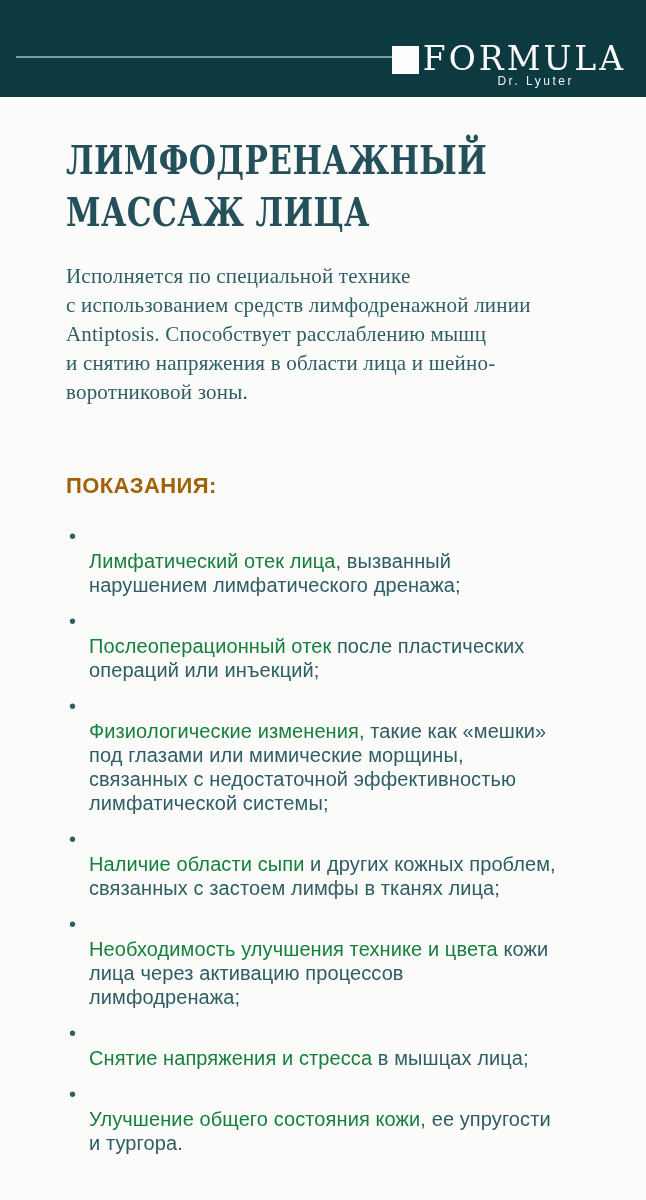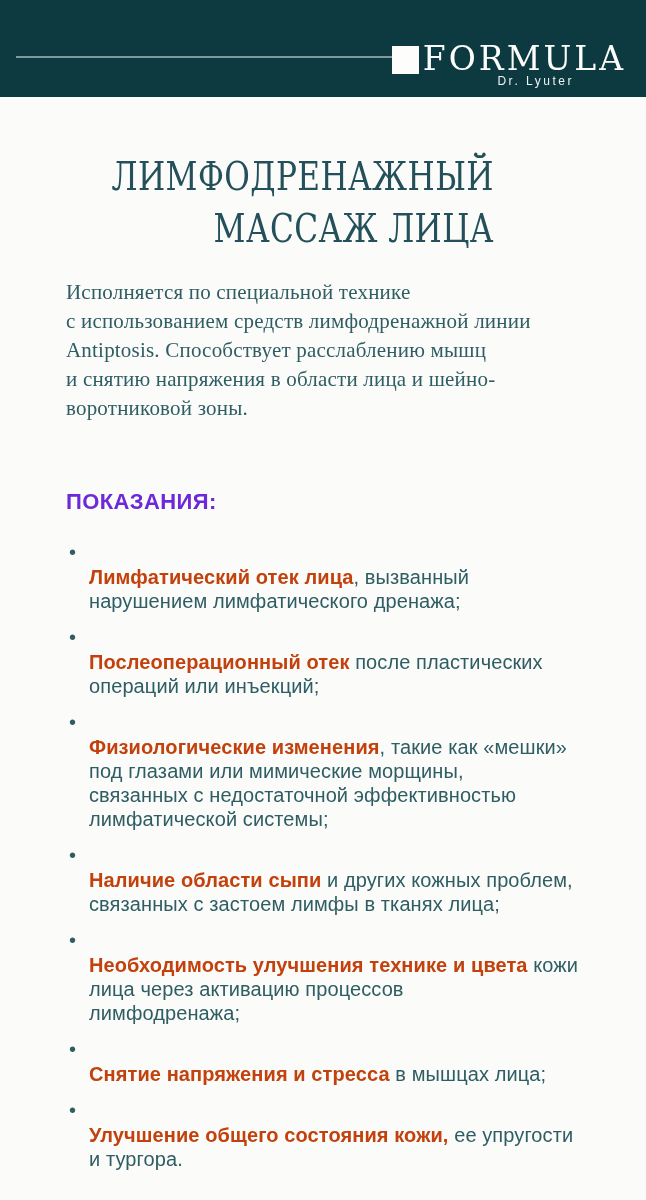--- a/index.html
+++ b/index.html
@@ -62,28 +62,27 @@
 
   
   .content {
     position: absolute;
     top: 97px; left: 0;
     width: 646px;
     padding: 37px 20px 0 66px;
     box-sizing: border-box;
   }
   .doc-title {
-    margin: 16px;
+    margin: 0;
     font-family: "DejaVu Serif", serif;
-    font-weight: normal;
+    font-weight: bold;
     color: #23505a;
     font-size: 40px;
     line-height: 52px;
     letter-spacing: 0.5px;
-    text-align: right;
   }
   .title-line {
     display: block;
     transform: scaleX(0.78);
     transform-origin: 0 50%;
     white-space: nowrap;
   }
   .intro {
     margin: 24px 0 0 0;
     font-size: 21px;
@@ -91,21 +90,21 @@
     letter-spacing: 0.2px;
     color: #2e5d63;
     white-space: pre-line;
     font-family: Liberation Serif, serif;
   }
   .section-heading {
     margin: 66px 0 0 0;
     font-size: 22px;
     font-weight: bold;
     letter-spacing: 0.4px;
-    color: #6d28d9;
+    color: #a16207;
   }
   .indications {
     margin: 26px 0 0 0;
     padding: 0;
     list-style: none;
   }
   .indications li {
     position: relative;
     padding-left: 23px;
     margin: 0 0 13px 0;
@@ -116,22 +115,22 @@
     white-space: pre-line;
   }
   .bullet-dot {
     position: absolute;
     left: 3px;
     top: -1px;
     white-space: normal;
     color: #2e5d63;
   }
   .lead {
-    font-weight: bold;
-    color: #c2410c;
+    font-weight: normal;
+    color: #15803d;
   }
 </style>
 </head>
 <body>
 
 <div class="page">
 
   <header class="brand-bar">
     <div class="brand-rule"></div>
     <div class="brand-square"></div>

